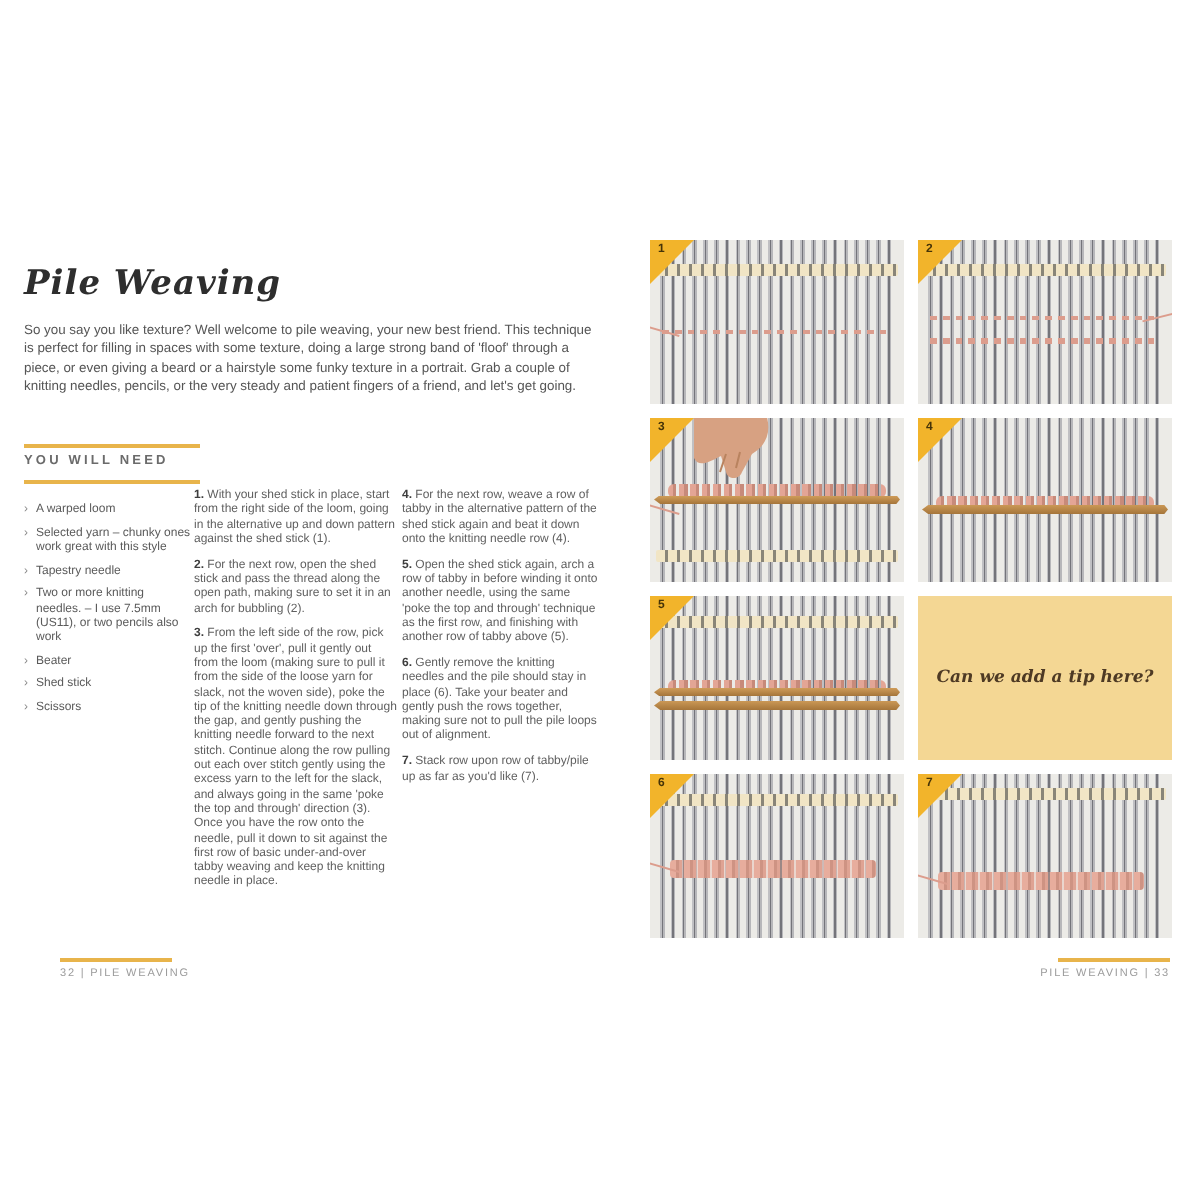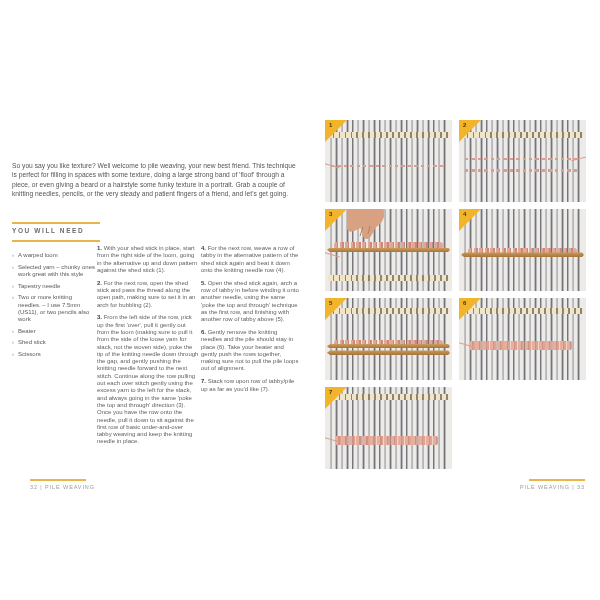--- a/index.html
+++ b/index.html
@@ -58,20 +58,21 @@
 
   .tip { position:relative; background:#F4D794; display:flex; align-items:center; justify-content:center; }
   .tip-text { font-family:"DejaVu Serif", serif; font-style:italic; font-weight:bold;
               font-size:8.5px; color:#4e3a24; }
 </style>
 </head>
 <body>
 
 <div class="canvas">
 
+  <div class="title">Pile Weaving</div>
   <div class="intro">So you say you like texture? Well welcome to pile weaving, your new best friend. This technique is perfect for filling in spaces with some texture, doing a large strong band of 'floof' through a piece, or even giving a beard or a hairstyle some funky texture in a portrait. Grab a couple of knitting needles, pencils, or the very steady and patient fingers of a friend, and let's get going.</div>
 
   <div class="ywn-rule top"></div>
   <div class="ywn-head">YOU WILL NEED</div>
   <div class="ywn-rule bottom"></div>
 
   <div class="checklist" id="checklist">
       <div class="chk-item">
         <span class="chk-bullet">›</span>
         <span>A warped loom</span>
@@ -157,20 +158,23 @@
       </div>
       <div class="photo">
         <div class="warp"></div>
         <div class="shed" style="top: 12%;"></div>
         <div class="loops" style="top: 51%;"></div>
         <div class="needle" style="top: 56%;"></div>
         <div class="needle" style="top: 64%;"></div>
         <div class="corner"></div>
         <div class="corner-num">5</div>
       </div>
+      <div class="tip">
+        <div class="tip-text">Can we add a tip here?</div>
+      </div>
       <div class="photo">
         <div class="warp"></div>
         <div class="shed" style="top: 12%;"></div>
         <div class="band" style="top: 53%;"></div>
         <div class="tail left" style="top: 56%;"></div>
         <div class="corner"></div>
         <div class="corner-num">6</div>
       </div>
       <div class="photo">
         <div class="warp"></div>

